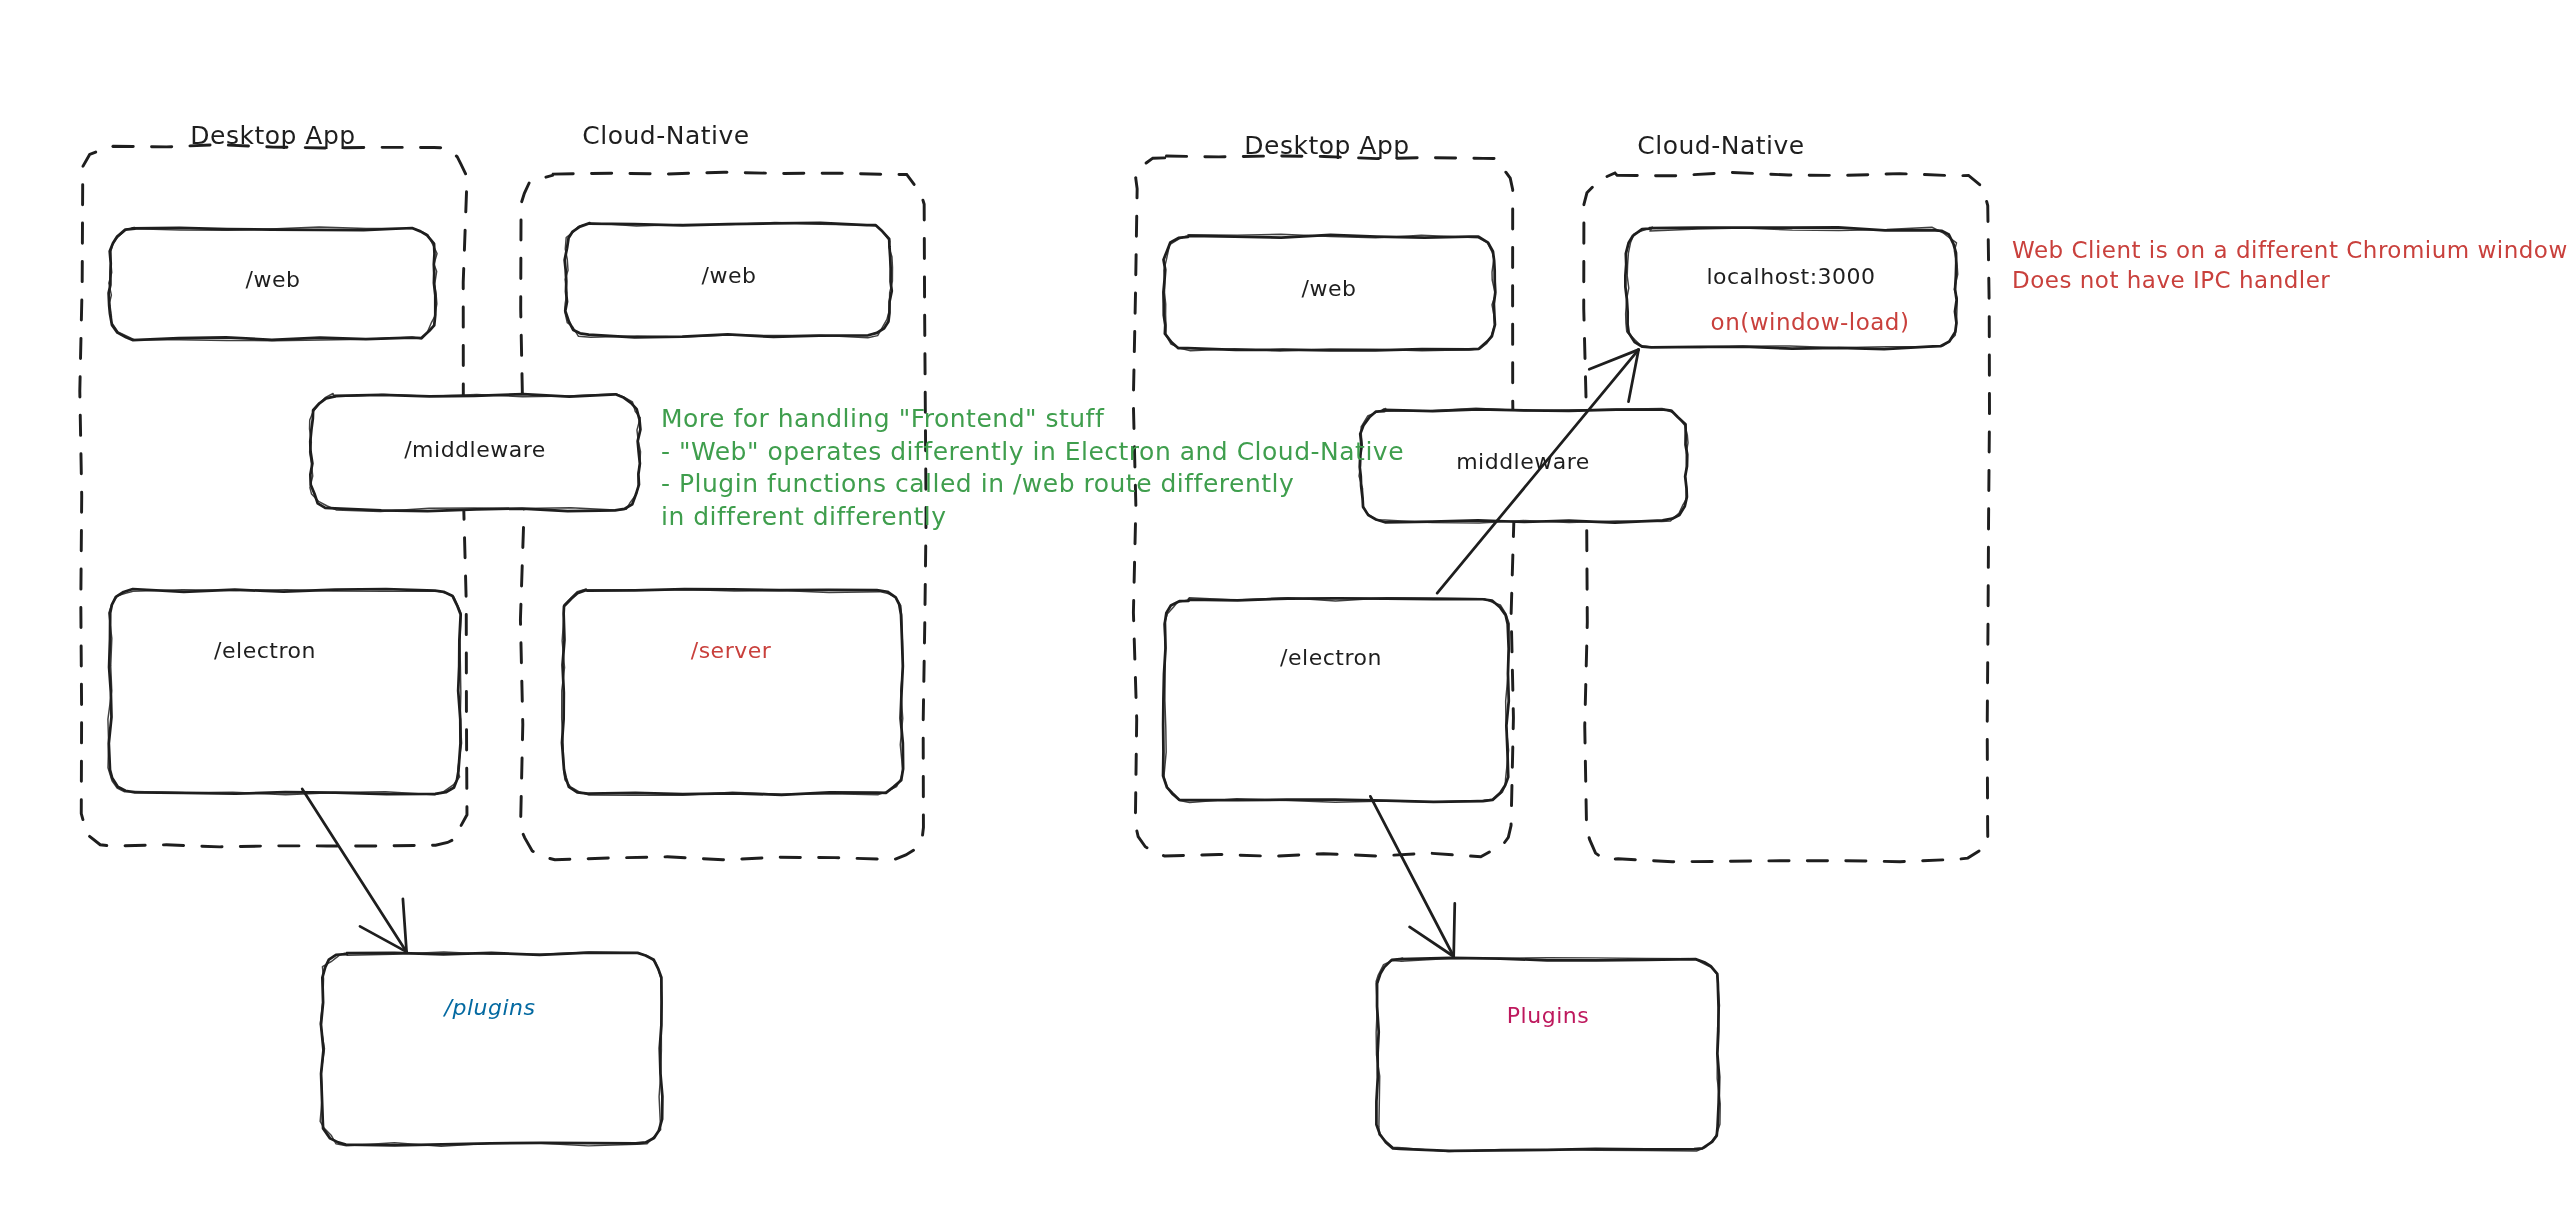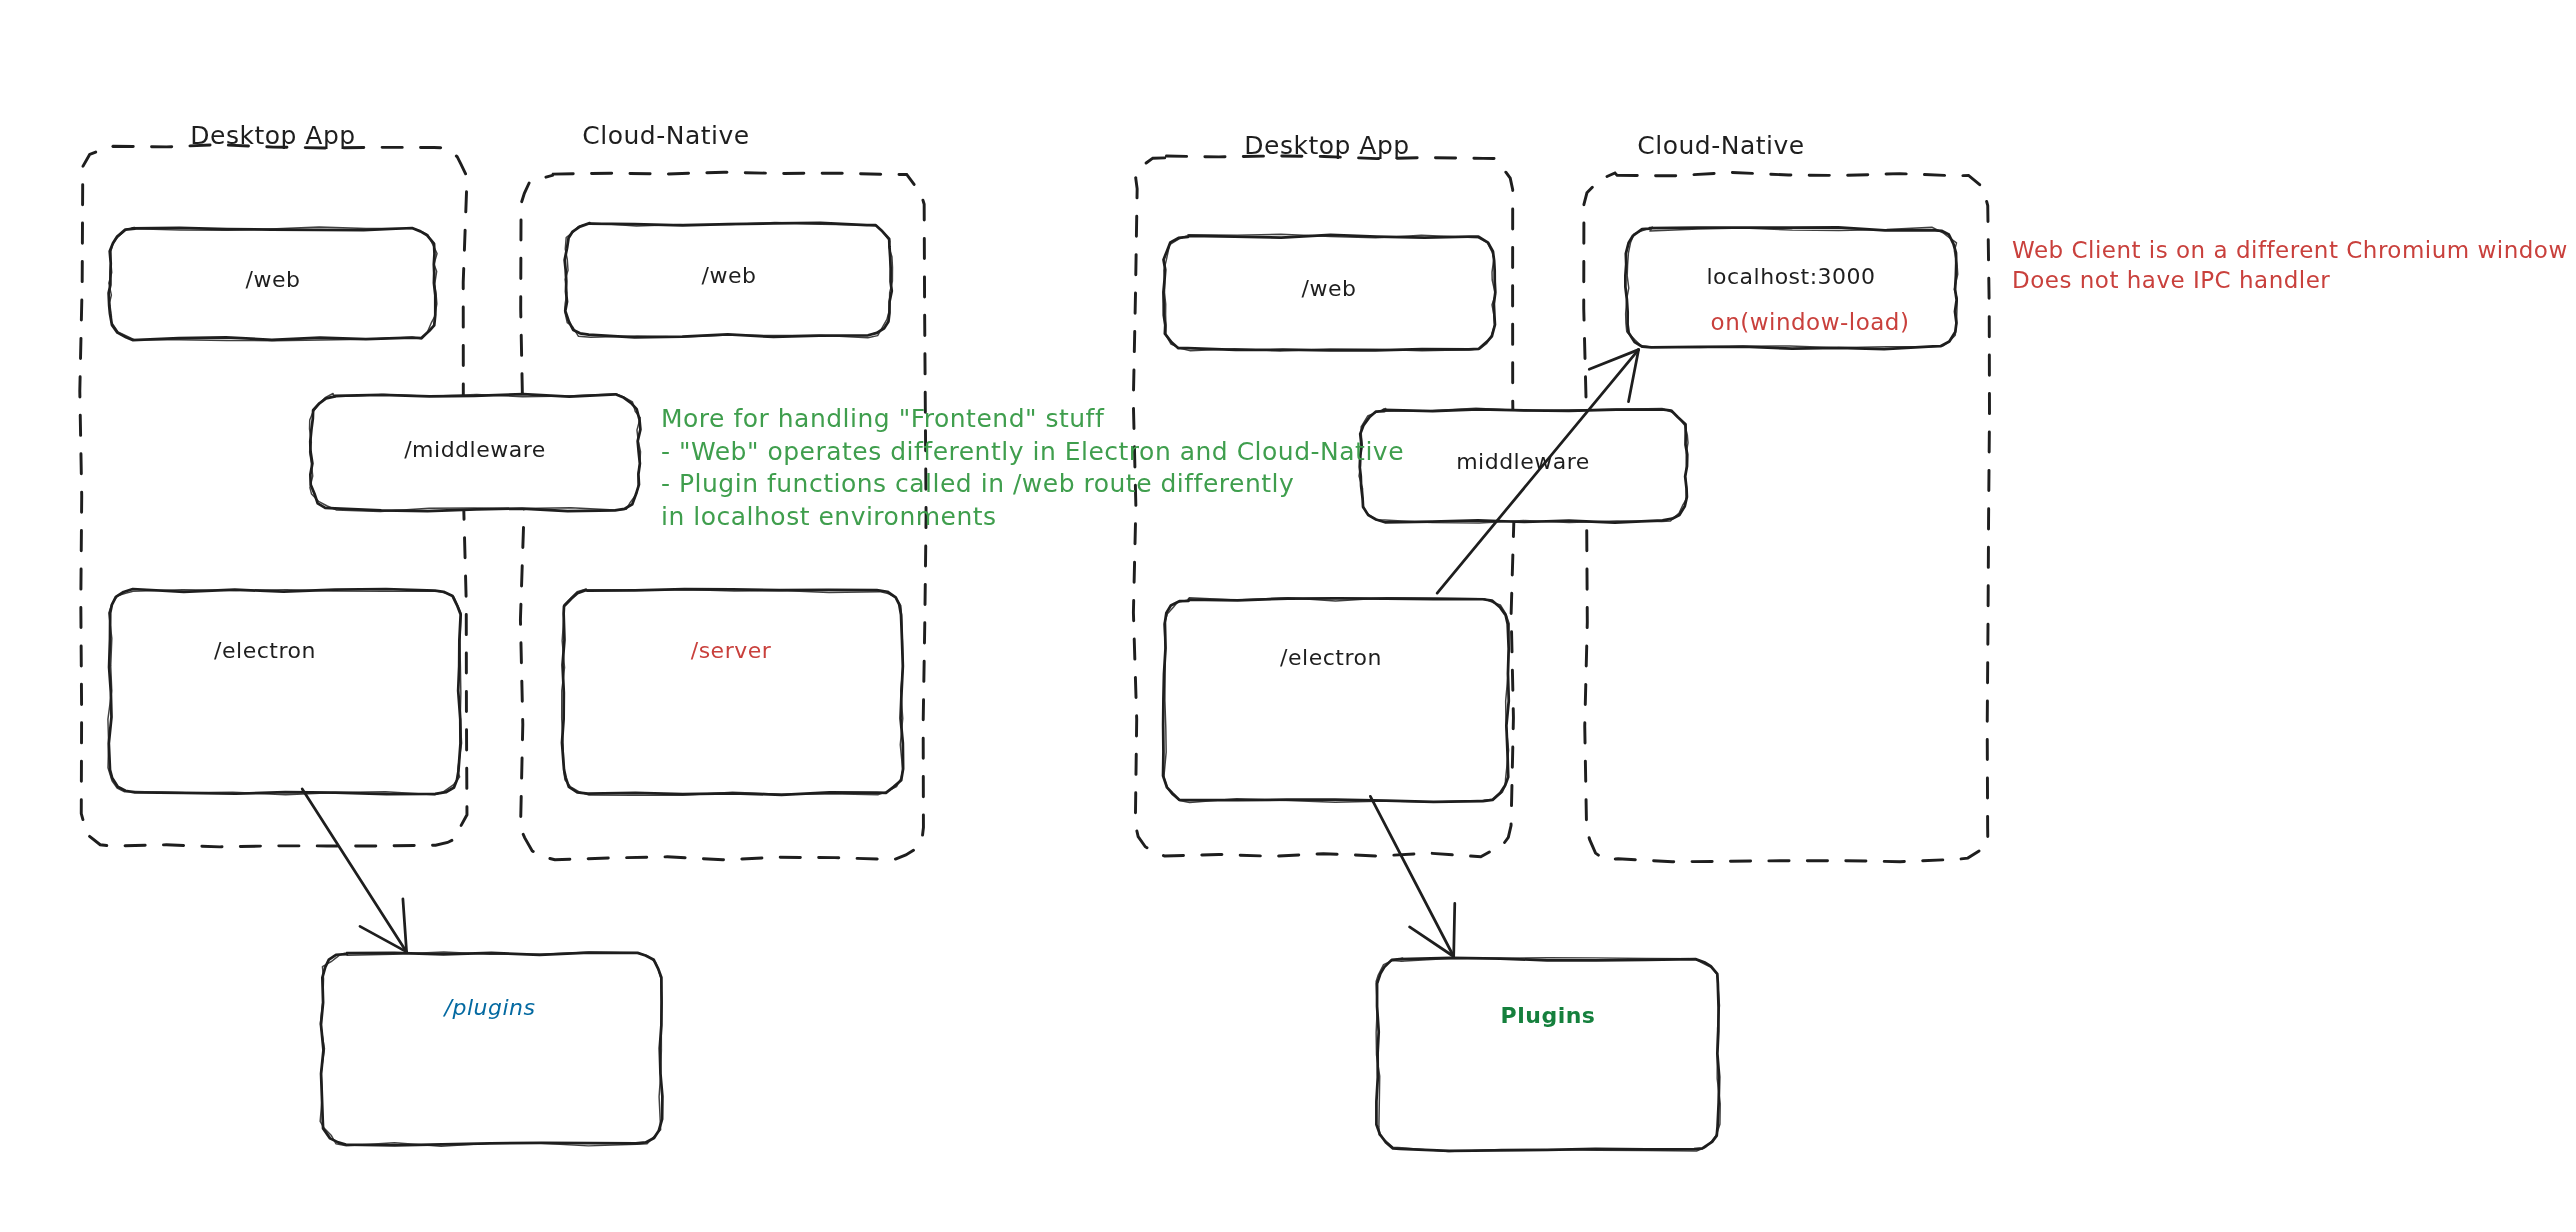--- a/index.html
+++ b/index.html
@@ -117,18 +117,18 @@
       <div class="txt node-label" style="left: 265px; top: 638px; color: rgb(30, 30, 30);">/electron</div>
       <div class="txt node-label" style="left: 731px; top: 638px; color: rgb(201, 64, 60);">/server</div>
       <div class="txt node-label" style="left: 490px; top: 995px; color: #0369a1; font-style: italic;">/plugins</div>
       <div class="txt group-label" style="left: 1327px; top: 131px;">Desktop App</div>
       <div class="txt group-label" style="left: 1721px; top: 131px;">Cloud-Native</div>
       <div class="txt node-label" style="left: 1329px; top: 276px; color: rgb(30, 30, 30);">/web</div>
       <div class="txt node-label" style="left: 1791px; top: 264px; color: rgb(30, 30, 30);">localhost:3000</div>
       <div class="txt node-sub" style="left: 1810px; top: 309px; color: rgb(201, 64, 60);">on(window-load)</div>
       <div class="txt node-label" style="left: 1523px; top: 449px; color: rgb(30, 30, 30);">middleware</div>
       <div class="txt node-label" style="left: 1331px; top: 645px; color: rgb(30, 30, 30);">/electron</div>
-      <div class="txt node-label" style="left: 1548px; top: 1003px; color: #15803d; font-weight: bold;">Plugins</div>
-      <div class="txt note-green" style="left: 661px; top: 403px; color: rgb(63, 158, 77);"><div>More for handling "Frontend" stuff</div><div>- "Web" operates differently in Electron and Cloud-Native</div><div>- Plugin functions called in /web route differently</div><div>in localhost environments</div></div>
+      <div class="txt node-label" style="left: 1548px; top: 1003px; color: #be185d;">Plugins</div>
+      <div class="txt note-green" style="left: 661px; top: 403px; color: rgb(63, 158, 77);"><div>More for handling "Frontend" stuff</div><div>- "Web" operates differently in Electron and Cloud-Native</div><div>- Plugin functions called in /web route differently</div><div>in different differently</div></div>
       <div class="txt note-red" style="left: 2012px; top: 236px; color: rgb(201, 64, 60);"><div>Web Client is on a different Chromium window</div><div>Does not have IPC handler</div></div>
     </div>
 </div>
 
 
 </body></html>

